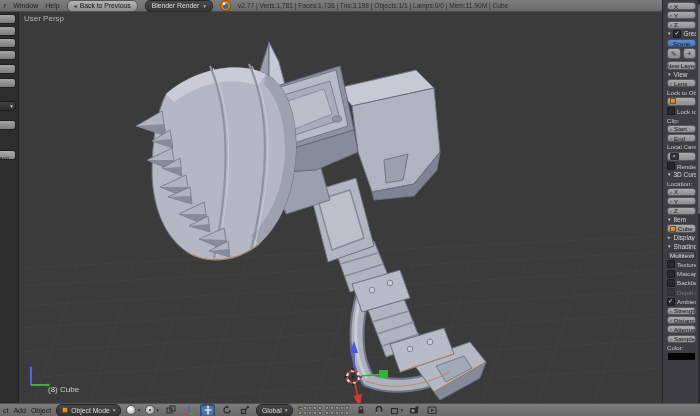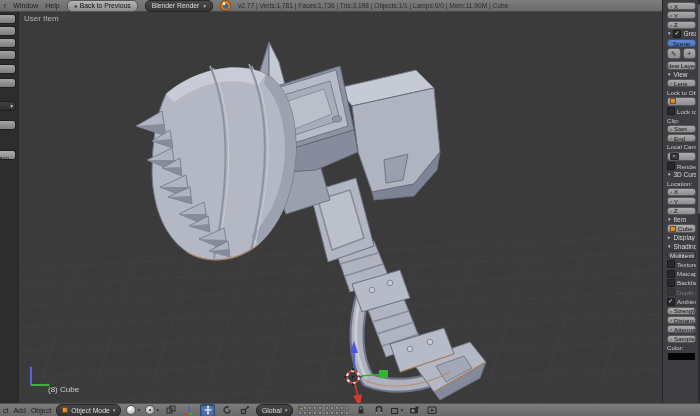--- a/index.html
+++ b/index.html
@@ -296,21 +296,21 @@
         </g>
 
         <g stroke-width="2">
           <line x1="31" y1="385" x2="31" y2="369" stroke="#5566dd"></line>
           <line x1="31" y1="385" x2="47" y2="385" stroke="#3fae3f"></line>
           <circle cx="31" cy="368" r="1.5" fill="#5566dd" stroke="none"></circle>
           <circle cx="48" cy="385" r="1.5" fill="#3fae3f" stroke="none"></circle>
         </g>
       </g>
     </svg>
-    <div class="vp-label">User Item</div>
+    <div class="vp-label">User Persp</div>
     <div class="obj-label">(8) Cube</div>
   </div>
 
   <div class="right-panel">
     <div style="display:flex;flex-direction:column;gap:1.3px;">
         <div class="rp-row rp-field">
           <span class="arr">‹</span>
           <span class="t">X</span>
         </div>
         <div class="rp-row rp-field">

